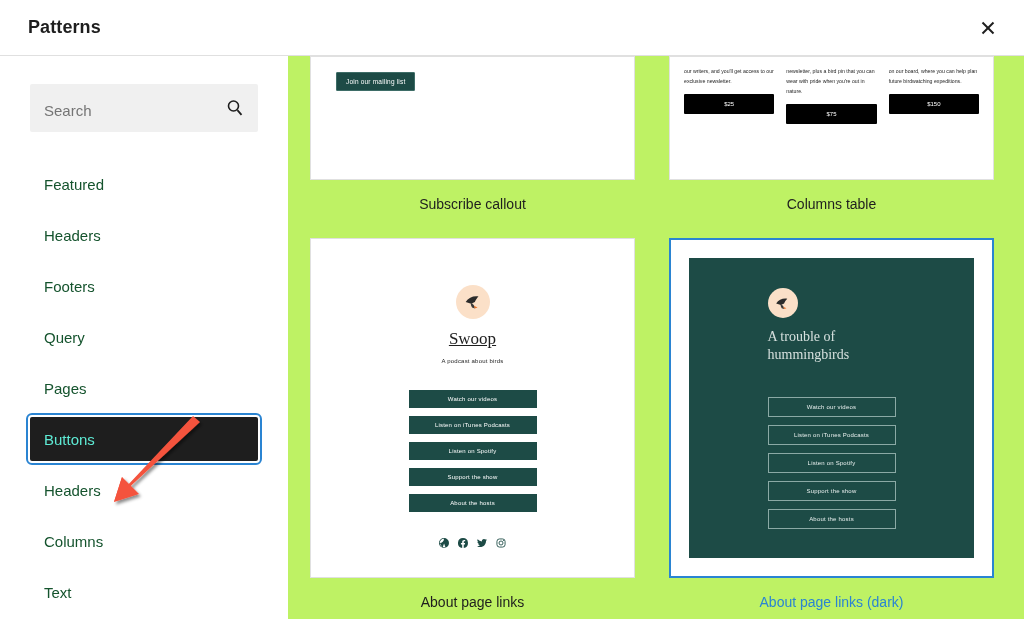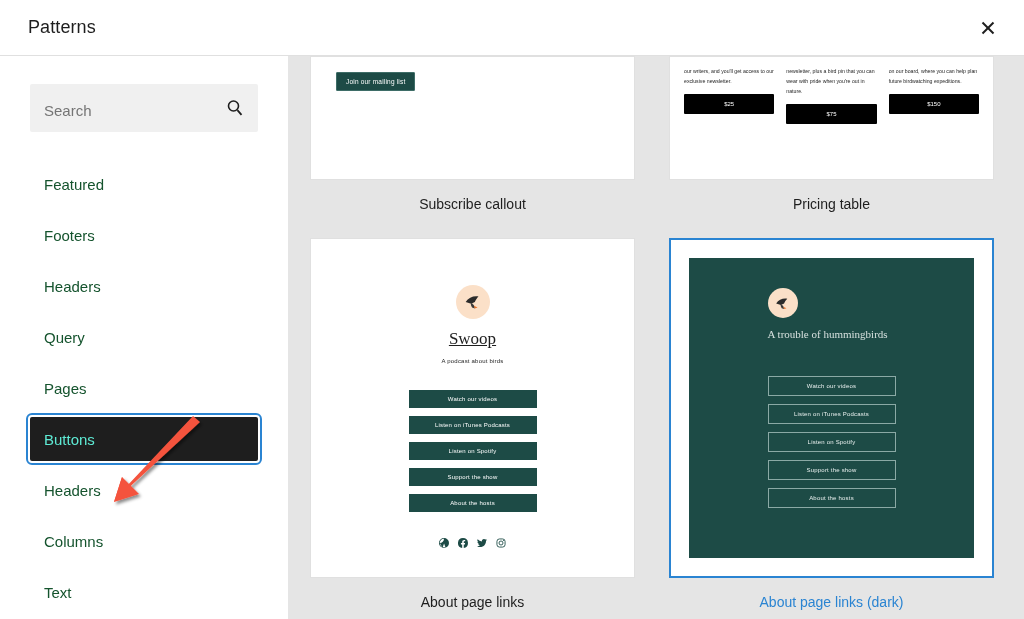--- a/index.html
+++ b/index.html
@@ -12,21 +12,21 @@
   .modal { width: 1024px; height: 619px; display: flex; flex-direction: column; background:#fff; }
 
   
   .modal-header {
     height: 56px; min-height: 56px;
     display: flex; align-items: center; justify-content: space-between;
     padding: 0 18px 0 28px;
     border-bottom: 1px solid #e0e0e0;
     background: #fff;
   }
-  .modal-title { font-size: 18px; font-weight: normal; color: #1e1e1e; letter-spacing: .1px; }
+  .modal-title { font-size: 18px; font-weight: bold; color: #1e1e1e; letter-spacing: .1px; }
   .close-btn {
     width: 36px; height: 36px; border: none; background: transparent;
     display: flex; align-items: center; justify-content: center;
     cursor: pointer; border-radius: 2px; color:#1e1e1e;
   }
   .close-btn svg { display:block; }
 
   
   .modal-body { flex: 1; display: flex; min-height: 0; }
 
@@ -68,21 +68,21 @@
 
   
   .arrow-annotation {
     position: absolute; left: 92px; top: 358px;
     width: 120px; height: 100px; pointer-events: none; z-index: 20;
   }
 
   
   .main {
     flex: 1; padding: 0 30px 0 22px;
-    overflow: hidden; background:#e5e5e5;
+    overflow: hidden; background:#bef264;
   }
   .grid {
     display: grid;
     grid-template-columns: 1fr 1fr;
     column-gap: 34px;
     row-gap: 0;
     padding-top: 0;
   }
   .pattern-cell { display: flex; flex-direction: column; align-items: stretch; }
   .pattern-frame {
@@ -149,21 +149,21 @@
   .social-row { display: flex; gap: 9px; margin-top: 26px; color: #1d4b46; }
   .social-row svg { display:block; }
 
   
   .about-dark {
     background: #1d4b46; height: 100%;
     display: flex; flex-direction: column; align-items: center;
     padding: 30px 0 0 0;
   }
   .dark-heading {
-    font-family: "Liberation Serif", serif; font-size: 11px; color: #d6e0de;
+    font-family: "Liberation Serif", serif; font-size: 14px; color: #d6e0de;
     line-height: 1.25; text-align: left; width: 128px; margin-bottom: 34px; font-weight: normal;
   }
   .dark-avatar-wrap { width: 128px; display:flex; }
   .link-btn-outline {
     border: 1px solid #8ba9a5; color: #e8efee; text-align: center;
     font-size: 6px; padding: 6px 0; letter-spacing: .2px;
   }
 </style>
 </head>
 <body>
@@ -194,24 +194,24 @@
             <line x1="12.4" y1="12.1" x2="16.5" y2="16.8" stroke-width="1.8"></line>
           </svg>
         </span>
       </div>
 
       <ul class="nav-list">
         <li class="nav-item">
           <span>Featured</span>
         </li>
         <li class="nav-item">
+          <span>Headers</span>
+        </li>
+        <li class="nav-item">
           <span>Footers</span>
-        </li>
-        <li class="nav-item">
-          <span>Headers</span>
         </li>
         <li class="nav-item">
           <span>Query</span>
         </li>
         <li class="nav-item">
           <span>Pages</span>
         </li>
         <li class="nav-item selected">
           <span>Buttons</span>
         </li>
@@ -261,21 +261,21 @@
               <div class="price-col">
                 <div class="price-text">newsletter, plus a bird pin that you can wear with pride when you're out in nature.</div>
                 <div class="price-btn">$75</div>
               </div>
               <div class="price-col">
                 <div class="price-text">on our board, where you can help plan future birdwatching expeditions.</div>
                 <div class="price-btn">$150</div>
               </div>
             </div>
           </div>
-          <div class="pattern-caption">Pricing table</div>
+          <div class="pattern-caption">Columns table</div>
         </div>
 
         <div class="pattern-cell row2">
           <div class="pattern-frame">
             <div class="about-light">
               <div class="bird-avatar">
                 <svg width="22" height="22" viewBox="0 0 24 24">
                   <path d="M4 12 C7 7, 13 5, 18 6 C16 8, 15 10, 14 12 L10 14 Z" fill="#2b2b2b"></path>
                   <path d="M10 13 C12 14, 14 16, 14 19 L11 18 C10 16, 9 14, 10 13 Z" fill="#3a3a3a"></path>
                   <path d="M13 16 L17 18 L14 19 Z" fill="#e8732a"></path>

